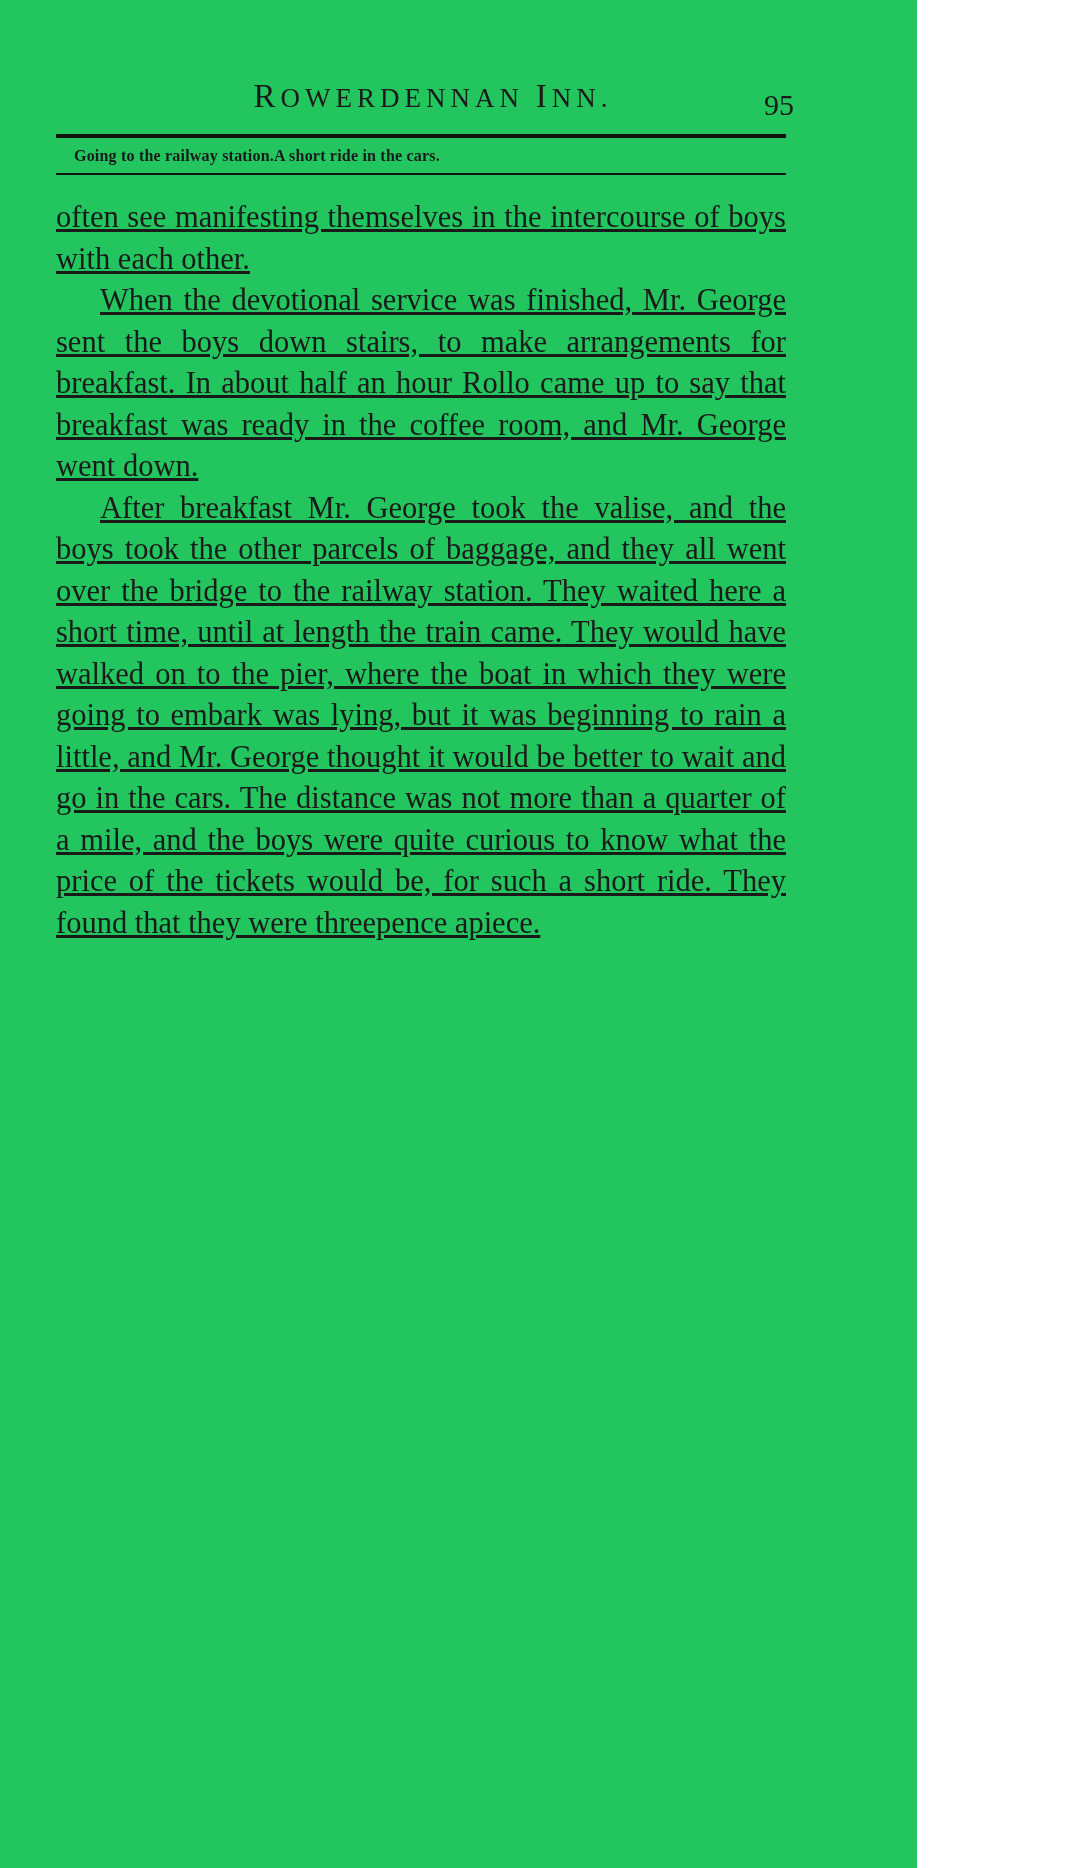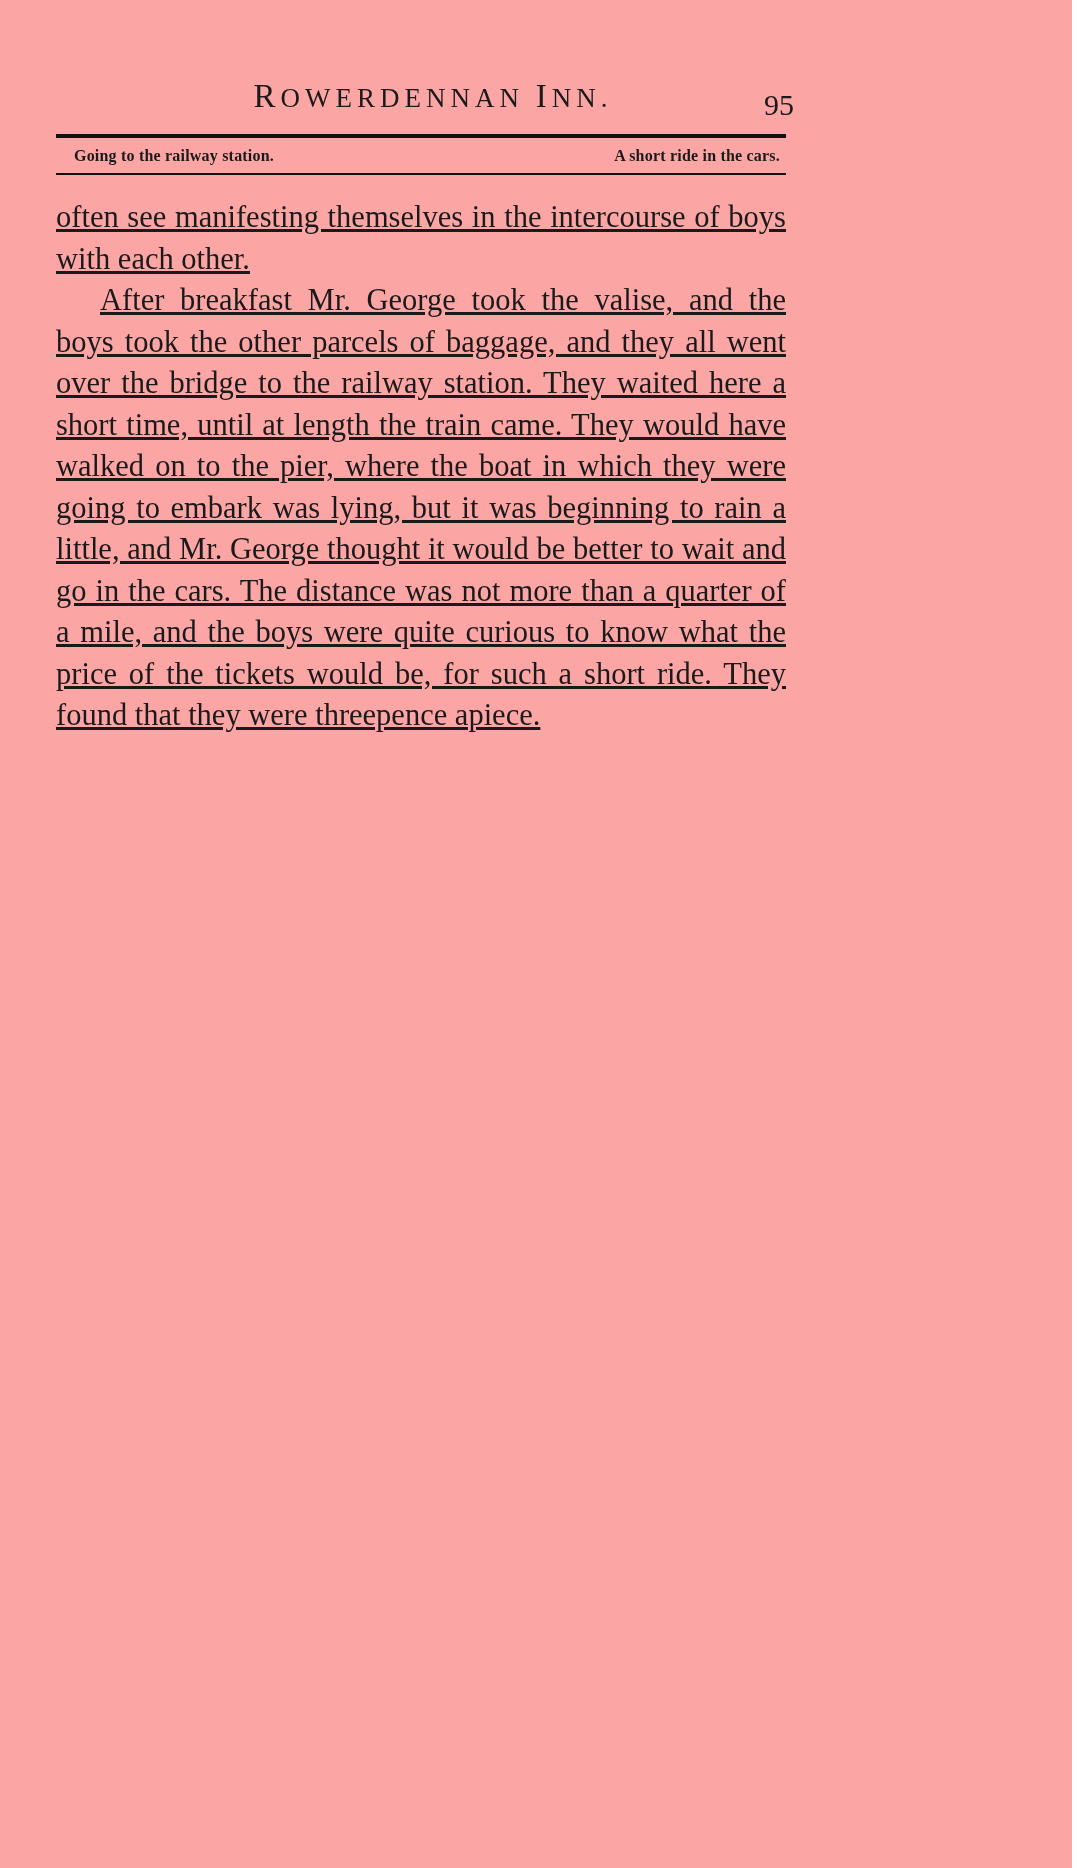--- a/index.html
+++ b/index.html
@@ -11,23 +11,23 @@
     width: 1077px;
     height: 1868px;
     font-family: "Liberation Serif", serif;
     color: #1a1a1a;
     position: relative;
     overflow: hidden;
   }
   .page {
     position: absolute;
     left: 0; top: 0;
-    width: 1072px;
+    width: 917px;
     height: 1868px;
-    background: #fca5a5;
+    background: #22c55e;
   }
   .content {
     position: absolute;
     left: 56px;
     top: 78px;
     width: 730px;
   }
   
   .head-row {
     display: flex;
@@ -61,21 +61,21 @@
     border-top: 4px solid #111;
     margin-top: 10px;
   }
   .rule-thin {
     border-top: 2px solid #111;
     margin-top: 0px;
   }
   
   .sidenotes {
     display: flex;
-    justify-content: space-between;
+    justify-content: flex-start;
     align-items: baseline;
     font-size: 16px;
     padding: 9px 6px 8px 18px;
     font-family: "Liberation Serif", serif;
     font-weight: bold;
     letter-spacing: 0.2px;
   }
   .sidenote-left { white-space: nowrap; }
   .sidenote-right { white-space: nowrap; }
   
@@ -111,17 +111,18 @@
 
     <div class="sidenotes">
       <div class="sidenote-left">Going to the railway station.</div>
       <div class="sidenote-right">A short ride in the cars.</div>
     </div>
 
     <div class="rule-thin"></div>
 
     <div class="body-text">
       <p class="noindent">often see manifesting themselves in the intercourse of boys with each other.</p>
+      <p>When the devotional service was finished, Mr. George sent the boys down stairs, to make arrangements for breakfast.  In about half an hour Rollo came up to say that breakfast was ready in the coffee room, and Mr. George went down.</p>
       <p>After breakfast Mr. George took the valise, and the boys took the other parcels of baggage, and they all went over the bridge to the railway station.  They waited here a short time, until at length the train came.  They would have walked on to the pier, where the boat in which they were going to embark was lying, but it was beginning to rain a little, and Mr. George thought it would be better to wait and go in the cars.  The distance was not more than a quarter of a mile, and the boys were quite curious to know what the price of the tickets would be, for such a short ride.  They found that they were threepence apiece.</p>
     </div>
 
   </div>
 </div>
 
 </body></html>

